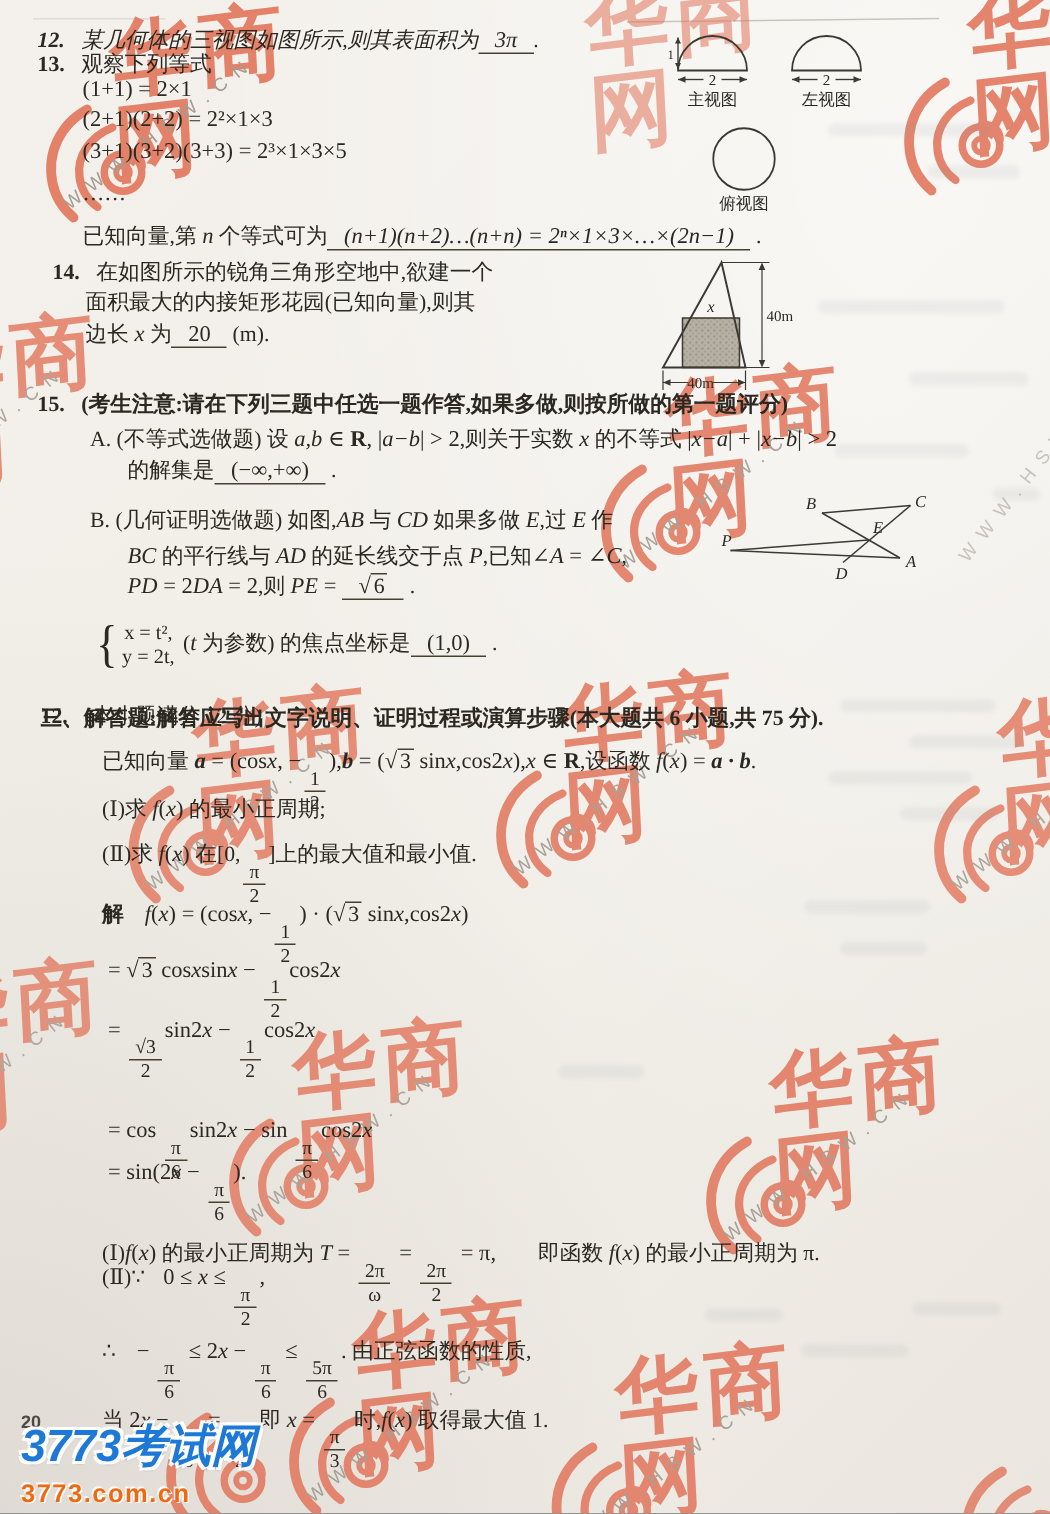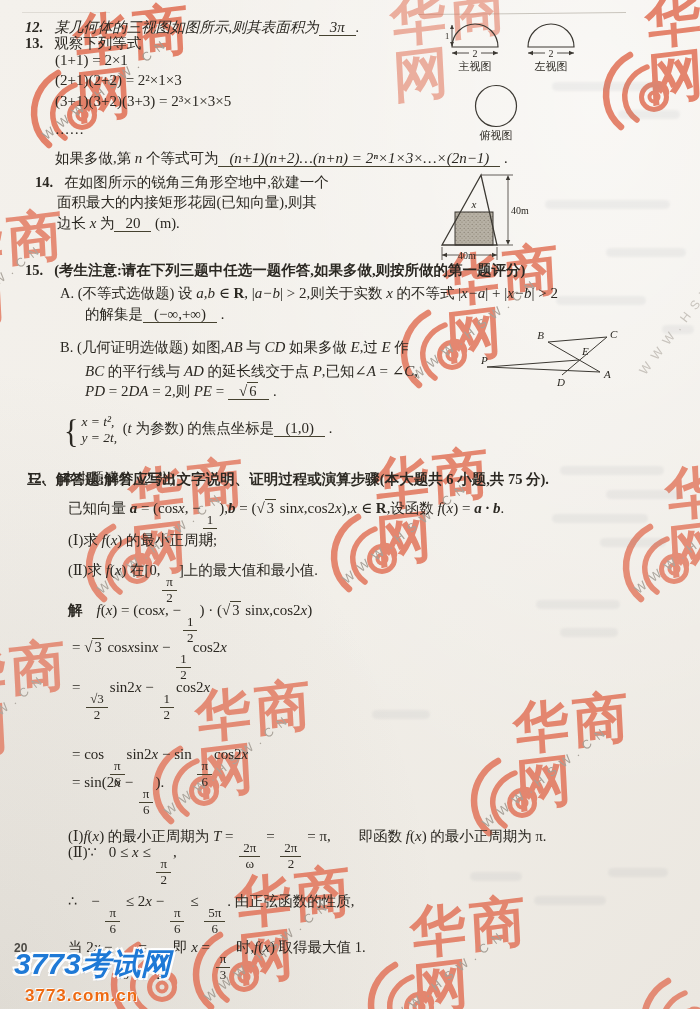--- a/index.html
+++ b/index.html
@@ -30,21 +30,21 @@
   .ans{border-bottom:1.2px solid #45412f; padding:0 11px;}
   .sqr{white-space:nowrap;}
   .rad{font-size:15px;}
   .sqb{border-top:1.1px solid #45412f; padding:0 2px; font-style:normal;}
   .frac{display:inline-flex; flex-direction:column; text-align:center; vertical-align:-0.85em;
         font-size:13px; line-height:1.12; margin:0 2px; font-family:"Liberation Serif",serif;}
   .fn{padding:0 4px; border-bottom:1.1px solid #45412f;}
   .fd{padding:0 4px;}
   .cases{display:inline-flex; align-items:center; vertical-align:middle; margin:0 2px;}
   .brace{font-size:30px; font-weight:400; transform:scaleY(1.15); margin-right:3px;}
-  .crows{display:inline-flex; flex-direction:column; font-size:13.5px; line-height:16px; font-style:italic;}
+  .crows{display:inline-flex; flex-direction:column; font-size:13.5px; line-height:16px; text-align:center;}
   
   .wm{position:absolute; width:210px; height:185px; pointer-events:none;}
   .wm .wchars{position:absolute; left:46px; top:0; font-size:56px; font-weight:700; letter-spacing:4px;
       color:var(--wmred); transform:rotate(-7deg) skewX(-4deg); line-height:1;
       font-family:"Liberation Serif",serif;}
   .wm .wspiral{position:absolute; left:0; top:64px; width:88px; height:82px;}
   .wm .wtext{position:absolute; left:16px; top:126px; font-size:12.5px; letter-spacing:7px;
       color:#9b948b; transform:rotate(-38deg); transform-origin:left center; white-space:nowrap;
       font-family:"Liberation Sans","DejaVu Sans",sans-serif;}
   .wm.steep .wtext{transform:rotate(-52deg);}
@@ -57,21 +57,21 @@
   .pageno{position:absolute; left:14px; top:941px; font-size:12px; font-weight:700; color:#4c4a45;
       font-family:"Liberation Sans",sans-serif;}
   .logo3773{position:absolute; left:14px; top:944px;}
   .logo-main{
       font-family:"Liberation Sans","DejaVu Sans",sans-serif;
       font-size:30px; font-weight:800; font-style:italic; letter-spacing:0px; color:#1e79d6;
       text-shadow:2px 2px 0 rgba(255,255,255,.95),-2px -2px 0 rgba(255,255,255,.95),
                   2px -2px 0 rgba(255,255,255,.95),-2px 2px 0 rgba(255,255,255,.95),
                   1px 1px 2px rgba(10,60,130,.6);}
   .logo-sub{
-      font-family:"Liberation Sans","DejaVu Sans",sans-serif; margin-left:11px; margin-top:1px;
+      font-family:"Liberation Sans","DejaVu Sans",sans-serif; margin-left:0; margin-top:1px;
       font-size:17px; font-weight:800; color:#ee6a12; letter-spacing:1px;
       text-shadow:1px 1px 0 rgba(255,255,255,.9),-1px -1px 0 rgba(255,255,255,.9);}
 </style>
 </head>
 <body>
 
 <div class="page">
 
   <div class="scanline" style="left:418px;top:13px;width:208px;transform:rotate(-0.6deg);"></div>
   <div class="scanline" style="left:22px;top:12px;width:88px;opacity:.5;"></div>
@@ -272,21 +272,21 @@
       <div class="ghost" style="left: 608px; top: 868px; width: 60px;"></div>
     </div>
 
   <div id="doc">
       <div class="line" style="top: 17px; left: 25px; font-style: italic;"><span class="seg qnum">12.</span><span class="seg ct">某几何体的三视图如图所示,则其表面积为</span><span class="seg ans"><span class="seg fm">3π</span></span><span class="seg ct">.</span></div>
       <div class="line" style="top: 33px; left: 25px;"><span class="seg qnum">13.</span><span class="seg ct">观察下列等式</span></div>
       <div class="line" style="top: 50px; left: 55px;"><span class="seg fm">(1+1) = 2×1</span></div>
       <div class="line" style="top: 70px; left: 55px;"><span class="seg fm">(2+1)(2+2) = 2²×1×3</span></div>
       <div class="line" style="top: 91px; left: 55px;"><span class="seg fm">(3+1)(3+2)(3+3) = 2³×1×3×5</span></div>
       <div class="line" style="top: 119px; left: 55px;"><span class="seg ct">……</span></div>
-      <div class="line" style="top: 148px; left: 55px;"><span class="seg ct">如果多做,第 </span><span class="seg mi">n</span><span class="seg ct"> 个等式可为</span><span class="seg ans"><span class="seg mi">(n+1)(n+2)…(n+n) = 2ⁿ×1×3×…×(2n−1)</span></span><span class="seg ct"> .</span></div>
+      <div class="line" style="top: 148px; left: 55px;"><span class="seg ct">已知向量,第 </span><span class="seg mi">n</span><span class="seg ct"> 个等式可为</span><span class="seg ans"><span class="seg mi">(n+1)(n+2)…(n+n) = 2ⁿ×1×3×…×(2n−1)</span></span><span class="seg ct"> .</span></div>
       <div class="line" style="top: 172px; left: 35px;"><span class="seg qnum">14.</span><span class="seg ct">在如图所示的锐角三角形空地中,欲建一个</span></div>
       <div class="line" style="top: 192px; left: 57px;"><span class="seg ct">面积最大的内接矩形花园(已知向量),则其</span></div>
       <div class="line" style="top: 213px; left: 57px;"><span class="seg ct">边长 </span><span class="seg mi">x</span><span class="seg ct"> 为</span><span class="seg ans"><span class="seg fm">20</span></span><span class="seg ct"> (m).</span></div>
       <div class="line" style="top: 260px; left: 25px;"><span class="seg qnum">15.</span><span class="seg ct bold">(考生注意:请在下列三题中任选一题作答,如果多做,则按所做的第一题评分)</span></div>
       <div class="line" style="top: 283px; left: 60px;"><span class="seg ct">A. (不等式选做题) 设 </span><span class="seg mi">a,b</span><span class="seg fm"> ∈ </span><span class="seg fm bold">R</span><span class="seg fm">, |</span><span class="seg mi">a−b</span><span class="seg fm">| &gt; 2</span><span class="seg ct">,则关于实数 </span><span class="seg mi">x</span><span class="seg ct"> 的不等式 |</span><span class="seg mi">x−a</span><span class="seg fm">| + |</span><span class="seg mi">x−b</span><span class="seg fm">| &gt; 2</span></div>
       <div class="line" style="top: 304px; left: 85px;"><span class="seg ct">的解集是</span><span class="seg ans"><span class="seg fm">(−∞,+∞)</span></span><span class="seg ct"> .</span></div>
       <div class="line" style="top: 337px; left: 60px;"><span class="seg ct">B. (几何证明选做题) 如图,</span><span class="seg mi">AB</span><span class="seg ct"> 与 </span><span class="seg mi">CD</span><span class="seg ct"> 如果多做 </span><span class="seg mi">E</span><span class="seg ct">,过 </span><span class="seg mi">E</span><span class="seg ct"> 作</span></div>
       <div class="line" style="top: 361px; left: 85px;"><span class="seg mi">BC</span><span class="seg ct"> 的平行线与 </span><span class="seg mi">AD</span><span class="seg ct"> 的延长线交于点 </span><span class="seg mi">P</span><span class="seg ct">,已知∠</span><span class="seg mi">A</span><span class="seg fm"> = ∠</span><span class="seg mi">C</span><span class="seg ct">,</span></div>
       <div class="line" style="top: 381px; left: 85px;"><span class="seg mi">PD</span><span class="seg fm"> = 2</span><span class="seg mi">DA</span><span class="seg fm"> = 2</span><span class="seg ct">,则 </span><span class="seg mi">PE</span><span class="seg fm"> = </span><span class="seg ans"><span class="seg sqr"><span class="rad">√</span><span class="sqb">6</span></span></span><span class="seg ct"> .</span></div>
       <div class="line" style="top: 414px; left: 62px;"><span class="seg cases">

